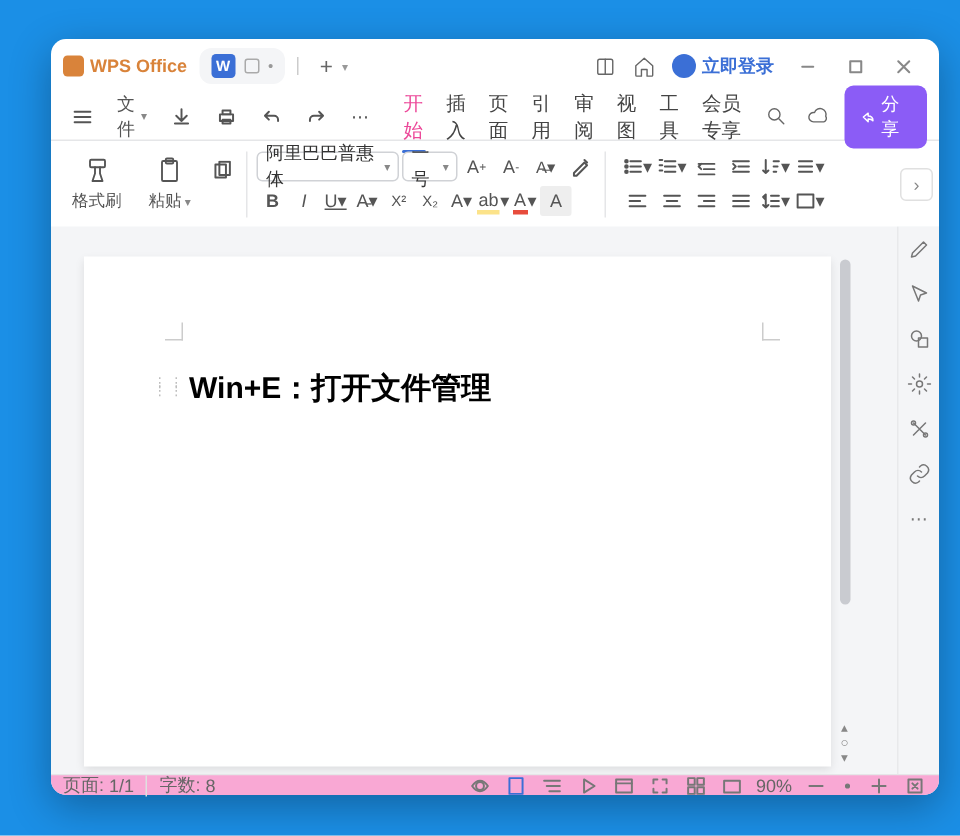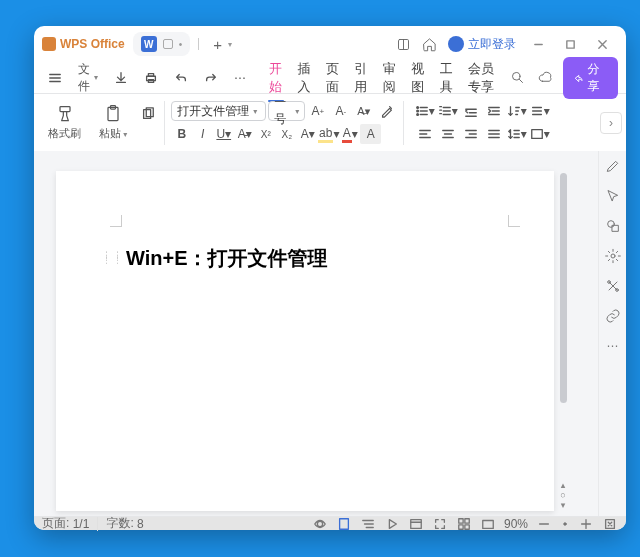--- a/index.html
+++ b/index.html
@@ -10,21 +10,21 @@
 .app-logo .logo { width: 14px; height: 14px; background: #d9833a; border-radius: 3px; display:inline-block;}
 .tab { display: flex; align-items: center; background: #f4f5f7; border-radius: 8px; padding: 4px 8px; gap: 6px; font-size: 12px; color: #333; }
 .tab-icon { width: 16px; height: 16px; background: #3b6fd6; border-radius: 3px; display: flex; align-items:center; justify-content:center; color:#fff; font-size:10px; font-weight:bold;}
 .tab-dot { width:10px; height:10px; border:1px solid #aaa; border-radius:2px;}
 .tab-sep { width:1px; height:12px; background:#ccc; margin-left:8px; margin-right:4px;}
 .plus { margin-left: 10px; color:#666; font-size:15px;}
 .chev { margin-left:6px; color:#999; font-size:8px;}
 .spacer { flex:1; }
 .tb-icon { width:26px; height:26px; display:flex; align-items:center; justify-content:center; color:#666; border-radius:4px; }
 .tb-icon svg { width:15px; height:15px; }
-.login-btn { display:flex; align-items:center; gap:4px; color:#3b6fd6; font-size:12px; margin:0 6px;}
+.login-btn { display:flex; align-items:center; gap:4px; color:#3b6fd6; font-size:12px; margin:0 6px;font-weight:bold;}
 .login-btn .avatar { width:16px; height:16px; border-radius:50%; background:#3b6fd6;}
 .win-btns { display:flex; }
 .win-btn { width:32px; height:28px; display:flex; align-items:center; justify-content:center; color:#888;}
 .win-btn svg { width:11px; height:11px; }
 
 .menubar { height: 32px; display:flex; align-items:center; padding: 0 8px; gap:2px; border-bottom:1px solid #e5e6e8; position:relative;}
 .menu-left { display:flex; align-items:center; gap:4px;}
 .menu-left .menu-btn { padding:3px 6px; color:#555; font-size:12px; border-radius:4px; display:flex; align-items:center; gap:2px;}
 .menu-tabs { display:flex; align-items:center; margin-left:8px;}
 .menu-tab { padding: 6px 7px; font-size:13px; color:#444; cursor:pointer; position:relative;}
@@ -57,21 +57,21 @@
 .doc-text { position:absolute; left:70px; top:74px; font-size:20px; font-weight:900; color:#000; letter-spacing:0px;}
 .vscroll { position:absolute; right:31px; top:22px; width:7px; bottom:30px; background:transparent;}
 .vscroll .thumb { background:#c9cbd0; border-radius:4px; width:100%; height:230px; position:absolute; top:0;}
 .nav-arrows { position:absolute; right:30px; bottom:6px; display:flex; flex-direction:column; gap:0;}
 .nav-arrows .arr { width:10px; height:10px; color:#888; font-size:9px; text-align:center;}
 
 .sidetools { width:28px; background:#f4f5f7; border-left:1px solid #e8e9eb; display:flex; flex-direction:column; align-items:center; padding-top:6px; gap:12px;}
 .sidetools .st { width:18px; height:18px; color:#777; display:flex; align-items:center; justify-content:center;}
 .sidetools .st svg { width:16px; height:16px;}
 
-.statusbar { height:14px; border-top:1px solid #e5e6e8; display:flex; align-items:center; padding: 0 8px; font-size:12px; color:#666; background:#e5e5e5; border-radius:0 0 10px 10px;}
+.statusbar { height:14px; border-top:1px solid #e5e6e8; display:flex; align-items:center; padding: 0 8px; font-size:12px; color:#666; background:#f9a8d4; border-radius:0 0 10px 10px;}
 .statusbar .sep { width:1px; height:14px; background:#e0e0e0; margin:0 8px;}
 .statusbar .right { margin-left:auto; display:flex; align-items:center; gap:8px;}
 .statusbar .ic { width:16px; height:16px; color:#777; display:flex; align-items:center; justify-content:center;}
 .statusbar .ic.active { color:#3b6fd6;}
 .statusbar .ic svg{ width:14px; height:14px;}
 .zoom { color:#666;}
 
 
 svg { stroke: currentColor; fill: none; stroke-width: 1.5; stroke-linecap: round; stroke-linejoin: round; }
 </style>
@@ -213,21 +213,21 @@
         <svg viewBox="0 0 16 16">
           <rect x="3" y="3" width="8" height="10"></rect>
           <rect x="6" y="1" width="8" height="10"></rect>
         </svg>
       </div>
     <div class="vsep"></div>
 
     <div class="font-grp">
       <div class="row">
         <div class="select-box" style="width:95px">
-          <span>打开文件管理</span>
+          <span>阿里巴巴普惠体</span>
             <span class="arrow">▾</span>
         </div>
         <div class="select-box" style="width:37px">
           <span>一号</span>
             <span class="arrow">▾</span>
         </div>
         <div class="mini-btn">A<sup style="font-size:8px">+</sup></div>
         <div class="mini-btn">A<sup style="font-size:8px">-</sup></div>
         <div class="mini-btn" style="font-size:11px">A̶▾</div>
         <div class="mini-btn">

